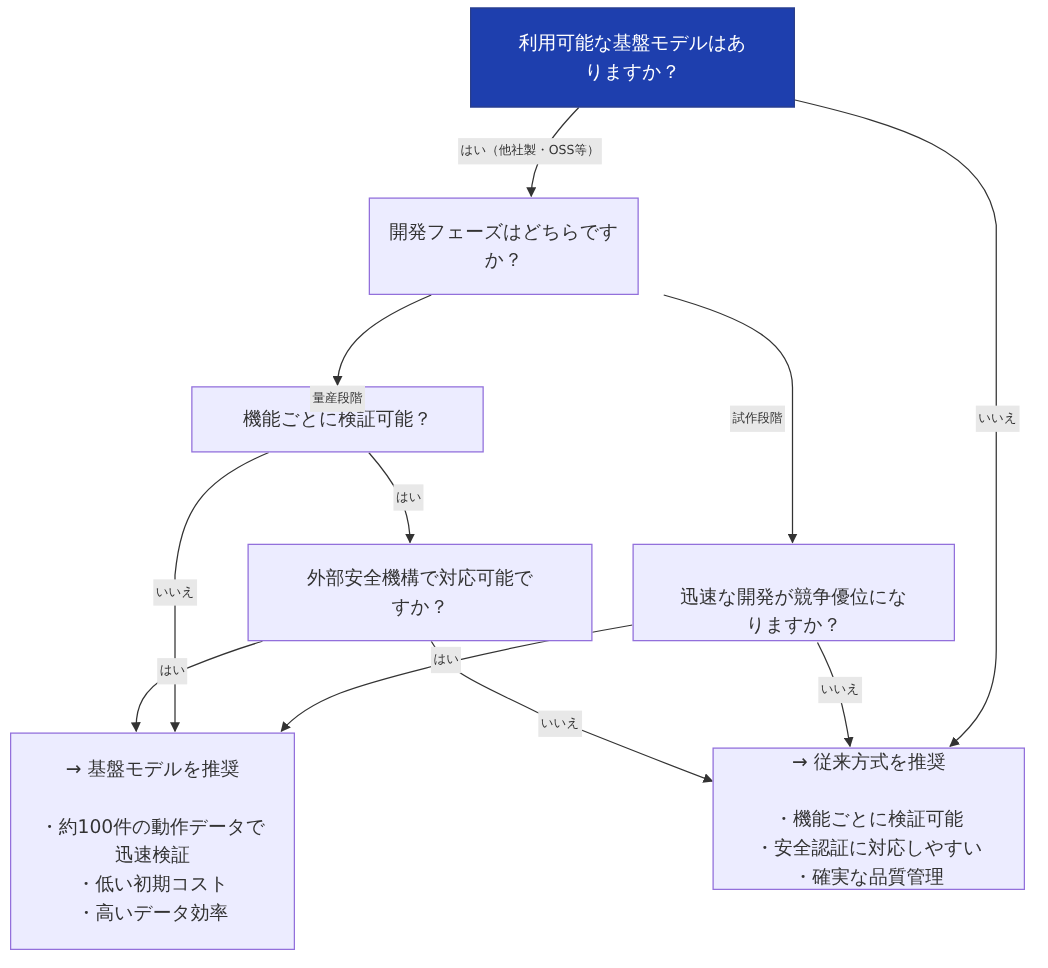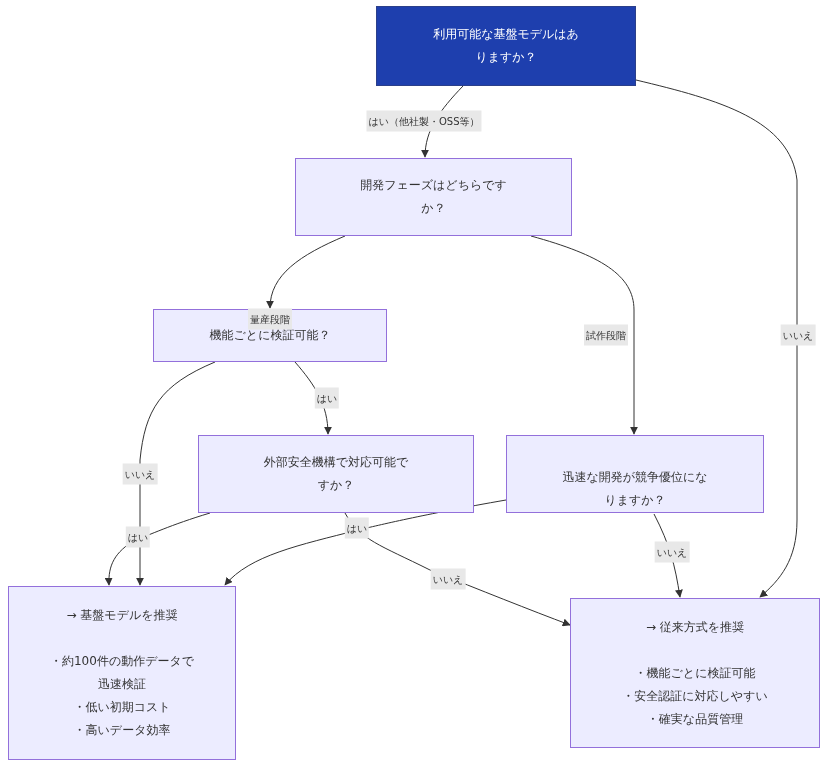--- a/index.html
+++ b/index.html
@@ -1,20 +1,20 @@
 <!DOCTYPE html>
 <html><head>
 <meta charset="utf-8">
 <style>
   html, body { margin: 0; padding: 0; background: #ffffff; }
   body { width: 838px; height: 774px; position: relative; overflow: hidden;
          font-family: "DejaVu Sans", "Liberation Sans", sans-serif; }
   #edges { position: absolute; left: 0; top: 0; width: 838px; height: 774px; }
   .node { position: absolute; box-sizing: border-box; background: #ECECFF;
-          border: 1px solid #9370DB; color: #333333; font-size: 12px;
+          border: 1px solid #9370DB; color: #333333; font-size: 15px;
           line-height: 23px; text-align: center; display: flex;
           align-items: center; justify-content: center; padding: 0 12px; }
   .node.start { background: #1E3FAE; border-color: #2B3F8A; color: #ffffff; }
   .node .txt { white-space: pre-line; }
   .elabel { position: absolute; background: #E8E8E8; color: #333333;
             font-size: 10px; line-height: 21px; padding: 0 2px; white-space: nowrap;
             transform: translate(-50%, -50%); }
 </style>
 </head>
 <body>
@@ -34,21 +34,21 @@
   <path d="M210,513 C170,525 150,535 135,540 C115,552 108,565 109,585" fill="none" stroke="#333333" stroke-width="1" marker-end="url(#arrow)"></path>
   <path d="M345,513 C360,540 380,545 430,570 C480,590 530,610 570,625" fill="none" stroke="#333333" stroke-width="1" marker-end="url(#arrow)"></path>
   <path d="M506,500 C420,515 380,525 358,530 C300,545 250,555 225,585" fill="none" stroke="#333333" stroke-width="1" marker-end="url(#arrow)"></path>
   <path d="M654,514 C670,545 675,565 680,597" fill="none" stroke="#333333" stroke-width="1" marker-end="url(#arrow)"></path>
 </svg>
 
 <div class="node start" style="left:376px;top:6px;width:260px;height:80px;">
   <span class="txt">利用可能な基盤モデルはあ
 りますか？</span>
 </div>
-<div class="node" style="left:295px;top:158px;width:277px;height:78px;">
+<div class="node" style="left:295px;top:158px;width:216px;height:78px;">
   <span class="txt">開発フェーズはどちらです
 か？</span>
 </div>
 <div class="node" style="left:153px;top:309px;width:234px;height:53px;">
   <span class="txt">機能ごとに検証可能？</span>
 </div>
 <div class="node" style="left:198px;top:435px;width:276px;height:78px;">
   <span class="txt">外部安全機構で対応可能で
 すか？</span>
 </div>
@@ -57,21 +57,21 @@
 りますか？</span>
 </div>
 <div class="node" style="left:8px;top:586px;width:228px;height:174px;">
   <span class="txt">→ 基盤モデルを推奨
 
 ・約100件の動作データで
 迅速検証
 ・低い初期コスト
 ・高いデータ効率</span>
 </div>
-<div class="node" style="left:570px;top:598px;width:250px;height:150px;">
+<div class="node" style="left:570px;top:598px;width:250px;height:114px;">
   <span class="txt">→ 従来方式を推奨
 
 ・機能ごとに検証可能
 ・安全認証に対応しやすい
 ・確実な品質管理</span>
 </div>
 
 <div class="elabel" style="left:424px;top:121px;">はい（他社製・OSS等）</div>
 <div class="elabel" style="left:798px;top:335px;">いいえ</div>
 <div class="elabel" style="left:270px;top:271px;margin-top:48px;">量産段階</div>

